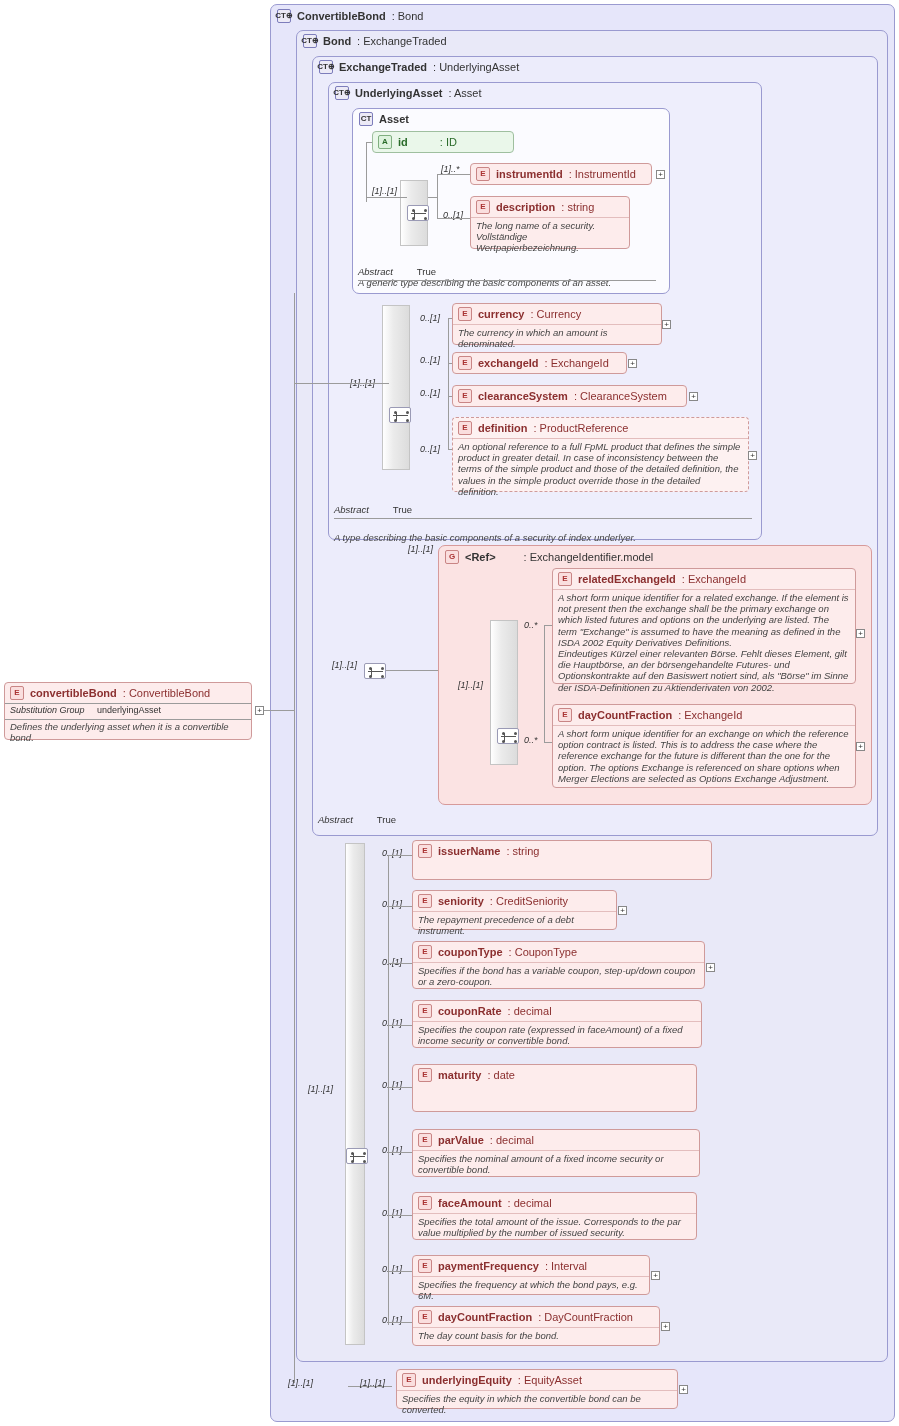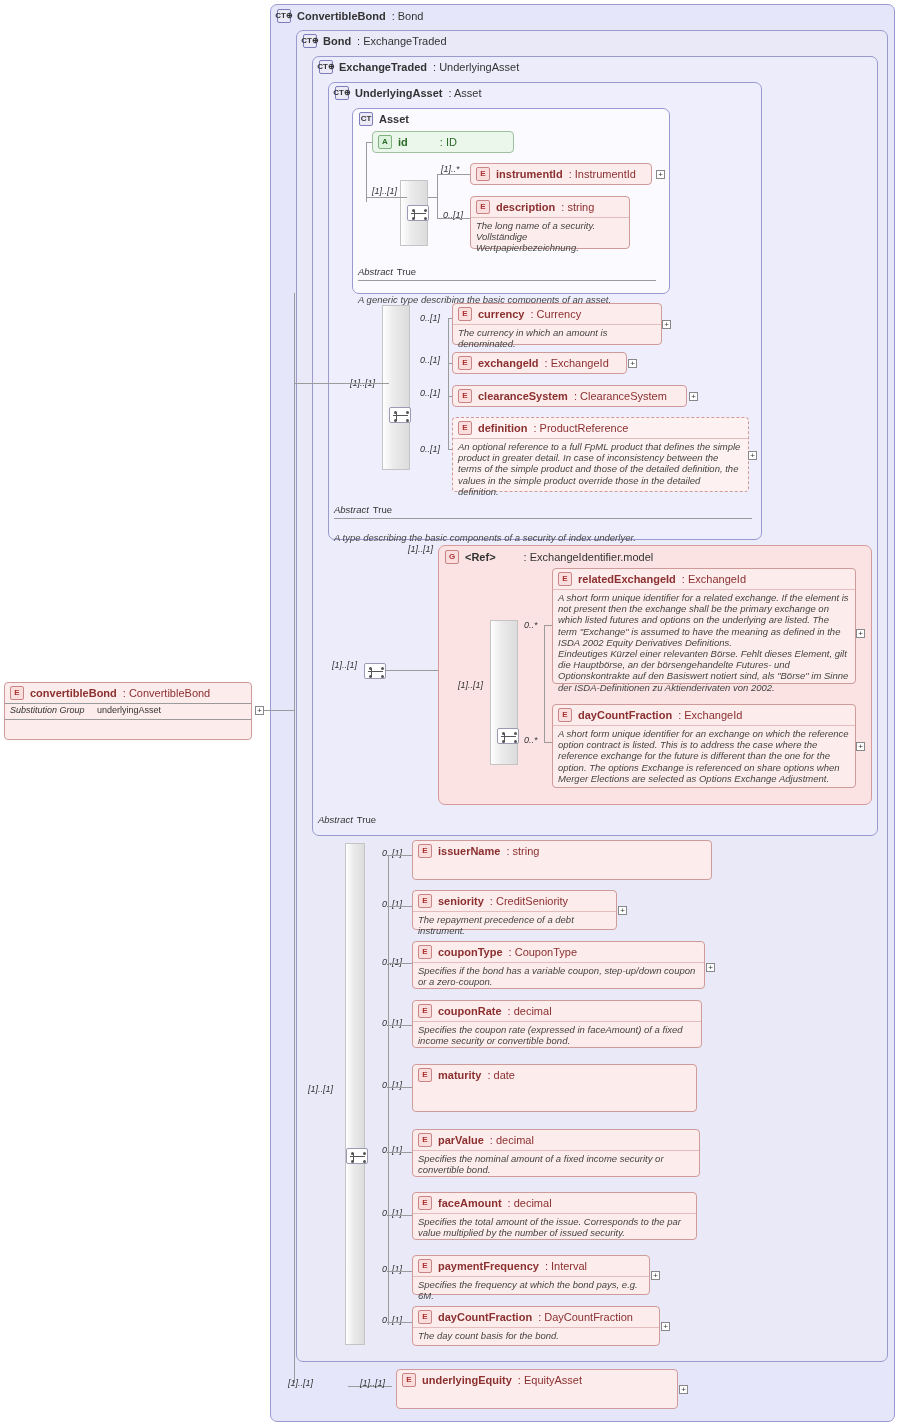--- a/index.html
+++ b/index.html
@@ -52,21 +52,21 @@
 
   
   .bar{background:linear-gradient(to right,#ffffff,#ebebeb 40%,#dcdcdc);border:1px solid #c4c4c4;}
 
   
   .ln{background:#9b9b9b;}
   .lnh{height:1px;}
   .lnv{width:1px;}
   .card{font-style:italic;font-size:9px;color:#333;white-space:nowrap;}
 
-  .abstract-row{display:flex;gap:4px;align-items:center;font-size:9.5px;color:#333;}
+  .abstract-row{display:flex;gap:24px;align-items:center;font-size:9.5px;color:#333;}
   .abstract-row .lbl{font-style:italic;}
   .abstract-note{font-style:italic;font-size:9.5px;color:#444;}
 
   .sub-row{font-size:9px;color:#333;}
   .sub-row .lbl{font-style:italic;}
 </style>
 </head>
 <body>
 
 <div class="abs ct-box" style="left:270px;top:4px;width:625px;height:1418px;">
@@ -106,36 +106,37 @@
     <span class="ico ico-ct">CT</span>
     <span class="nm">Asset</span>
   </div>
 
   <div class="abs" style="left:5px;top:157px;width:300px;">
     <div class="abstract-row">
       <span class="lbl">Abstract</span>
       <span>True</span>
     </div>
     <div class="abs ln lnh" style="left:0;top:14px;width:298px;"></div>
-    <div class="abstract-note" style="margin-top:17px;">A generic type describing the basic components of an asset.</div>
+    <div class="abstract-note" style="">A generic type describing the basic components of an asset.</div>
   </div>
 </div>
 
 <div class="abs node" style="left:4px;top:682px;width:248px;height:58px;">
   <div class="title">
     <span class="ico ico-e">E</span>
     <span class="t1">convertibleBond</span>
     <span class="t2">: ConvertibleBond</span>
   </div>
   <div class="abs ln lnh" style="left:0;top:20px;width:246px;"></div>
   <div class="abs sub-row" style="left:5px;top:22px;">
     <span class="lbl">Substitution Group</span>
     <span style="margin-left:10px;">underlyingAsset</span>
   </div>
   <div class="abs ln lnh" style="left:0;top:36px;width:246px;"></div>
+  <div class="abs" style="left:5px;top:38px;width:238px;font-style:italic;font-size:9.5px;color:#444;line-height:1.18;">Defines the underlying asset when it is a convertible bond.</div>
 </div>
 
 <div class="abs plusmini" style="left:255px;top:706px;">+</div>
 
 <div class="abs ln lnh" style="left:264px;top:710px;width:30px;"></div>
 <div class="abs ln lnv" style="left:294px;top:293px;height:1090px;"></div>
 
 <div class="abs seq" style="left:364px;top:663px;">
   <span class="d d1"></span>
     <span class="d d2"></span>
@@ -426,14 +427,15 @@
 <div class="abs card" style="left:288px;top:1378px;">[1]..[1]</div>
 <div class="abs ln lnh" style="left:348px;top:1386px;width:44px;"></div>
 <div class="abs card" style="left:360px;top:1378px;">[1]..[1]</div>
 
 <div class="abs node" style="left:396px;top:1369px;width:282px;height:40px;">
   <div class="title">
     <span class="ico ico-e">E</span>
     <span class="t1">underlyingEquity</span>
     <span class="t2">: EquityAsset</span>
   </div>
+  <div class="doc">Specifies the equity in which the convertible bond can be converted.</div>
 </div>
 <div class="abs plusmini" style="left:679px;top:1385px;">+</div>
 
 </body></html>

